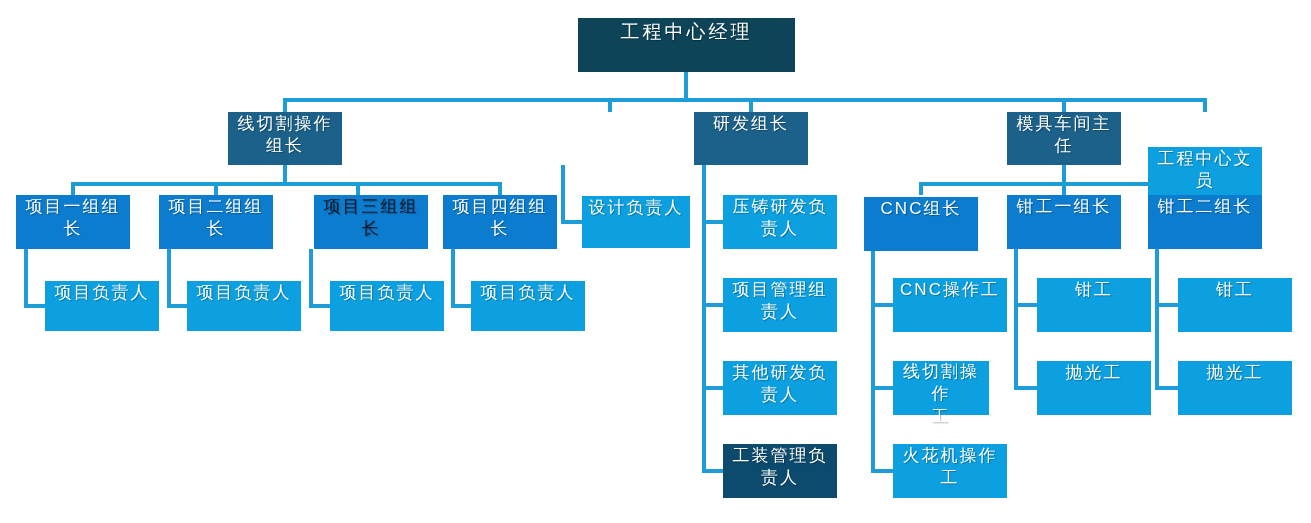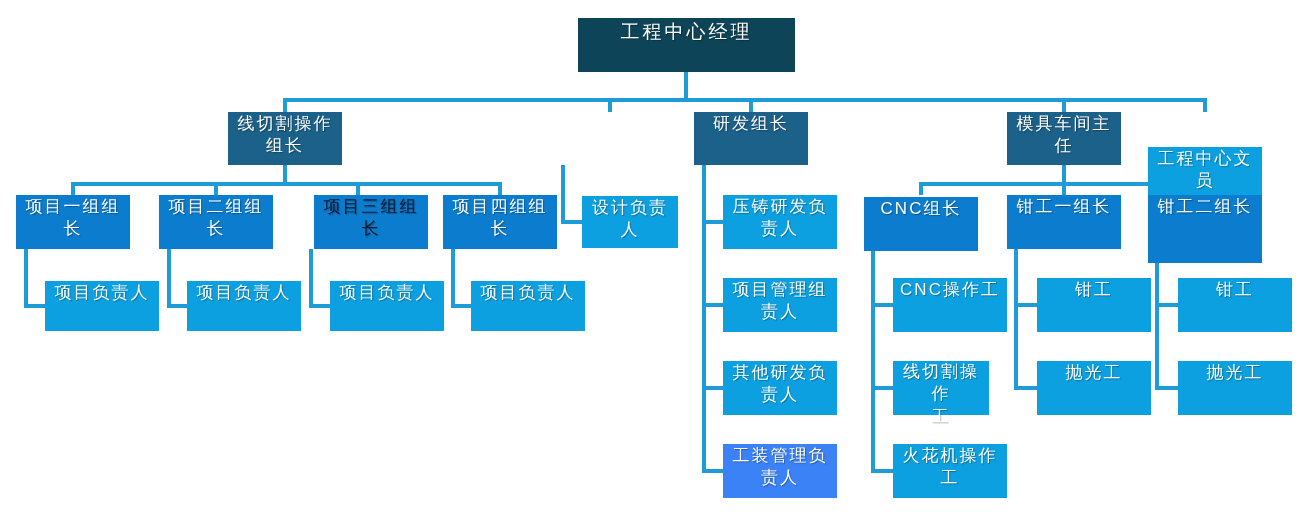--- a/index.html
+++ b/index.html
@@ -96,33 +96,33 @@
     <div class="node level3" style="left: 16px; top: 195px; width: 114px; height: 54px; background: rgb(12, 124, 206); color: rgb(255, 255, 255);"><span>项目一组组
 长</span></div>
     <div class="node level3" style="left: 159px; top: 195px; width: 114px; height: 54px; background: rgb(12, 124, 206); color: rgb(255, 255, 255);"><span>项目二组组
 长</span></div>
     <div class="node level3" style="left: 314px; top: 195px; width: 114px; height: 54px; background: rgb(12, 124, 206); color: #0f172a;"><span>项目三组组
 长</span></div>
     <div class="node level3" style="left: 443px; top: 195px; width: 114px; height: 54px; background: rgb(12, 124, 206); color: rgb(255, 255, 255);"><span>项目四组组
 长</span></div>
     <div class="node level3" style="left: 864px; top: 197px; width: 114px; height: 54px; background: rgb(12, 124, 206); color: rgb(255, 255, 255);"><span>CNC组长</span></div>
     <div class="node level3" style="left: 1007px; top: 195px; width: 114px; height: 54px; background: rgb(12, 124, 206); color: rgb(255, 255, 255);"><span>钳工一组长</span></div>
-    <div class="node level3" style="left: 1148px; top: 195px; width: 114px; height: 68px; background: rgb(12, 124, 206); color: rgb(255, 255, 255);"><span>钳工二组长</span></div>
+    <div class="node level3" style="left: 1148px; top: 195px; width: 114px; height: 54px; background: rgb(12, 124, 206); color: rgb(255, 255, 255);"><span>钳工二组长</span></div>
     <div class="node level4" style="left: 45px; top: 281px; width: 114px; height: 50px; background: rgb(13, 160, 224); color: rgb(255, 255, 255);"><span>项目负责人</span></div>
     <div class="node level4" style="left: 187px; top: 281px; width: 114px; height: 50px; background: rgb(13, 160, 224); color: rgb(255, 255, 255);"><span>项目负责人</span></div>
     <div class="node level4" style="left: 330px; top: 281px; width: 114px; height: 50px; background: rgb(13, 160, 224); color: rgb(255, 255, 255);"><span>项目负责人</span></div>
     <div class="node level4" style="left: 471px; top: 281px; width: 114px; height: 50px; background: rgb(13, 160, 224); color: rgb(255, 255, 255);"><span>项目负责人</span></div>
-    <div class="node level4" style="left: 582px; top: 196px; width: 96px; height: 52px; background: rgb(13, 160, 224); color: rgb(255, 255, 255);"><span>设计负责人</span></div>
+    <div class="node level4" style="left: 582px; top: 196px; width: 108px; height: 52px; background: rgb(13, 160, 224); color: rgb(255, 255, 255);"><span>设计负责人</span></div>
     <div class="node level4" style="left: 723px; top: 195px; width: 114px; height: 54px; background: rgb(13, 160, 224); color: rgb(255, 255, 255);"><span>压铸研发负
 责人</span></div>
     <div class="node level4" style="left: 723px; top: 278px; width: 114px; height: 54px; background: rgb(13, 160, 224); color: rgb(255, 255, 255);"><span>项目管理组
 责人</span></div>
     <div class="node level4" style="left: 723px; top: 361px; width: 114px; height: 54px; background: rgb(13, 160, 224); color: rgb(255, 255, 255);"><span>其他研发负
 责人</span></div>
-    <div class="node level4" style="left: 723px; top: 444px; width: 114px; height: 54px; background: #3b82f6; color: rgb(255, 255, 255);"><span>工装管理负
+    <div class="node level4" style="left: 723px; top: 444px; width: 114px; height: 54px; background: #0c4a6e; color: rgb(255, 255, 255);"><span>工装管理负
 责人</span></div>
     <div class="node level4" style="left: 893px; top: 278px; width: 114px; height: 54px; background: rgb(13, 160, 224); color: rgb(255, 255, 255);"><span>CNC操作工</span></div>
     <div class="node level4" style="left: 893px; top: 361px; width: 96px; height: 54px; background: rgb(13, 160, 224); color: rgb(255, 255, 255); font-family: Liberation Mono, monospace;"><span>线切割操作
 工</span></div>
     <div class="node level4" style="left: 893px; top: 444px; width: 114px; height: 54px; background: rgb(13, 160, 224); color: rgb(255, 255, 255);"><span>火花机操作
 工</span></div>
     <div class="node level4" style="left: 1037px; top: 278px; width: 114px; height: 54px; background: rgb(13, 160, 224); color: rgb(255, 255, 255);"><span>钳工</span></div>
     <div class="node level4" style="left: 1037px; top: 361px; width: 114px; height: 54px; background: rgb(13, 160, 224); color: rgb(255, 255, 255);"><span>抛光工</span></div>
     <div class="node level4" style="left: 1178px; top: 278px; width: 114px; height: 54px; background: rgb(13, 160, 224); color: rgb(255, 255, 255);"><span>钳工</span></div>
     <div class="node level4" style="left: 1178px; top: 361px; width: 114px; height: 54px; background: rgb(13, 160, 224); color: rgb(255, 255, 255);"><span>抛光工</span></div>

